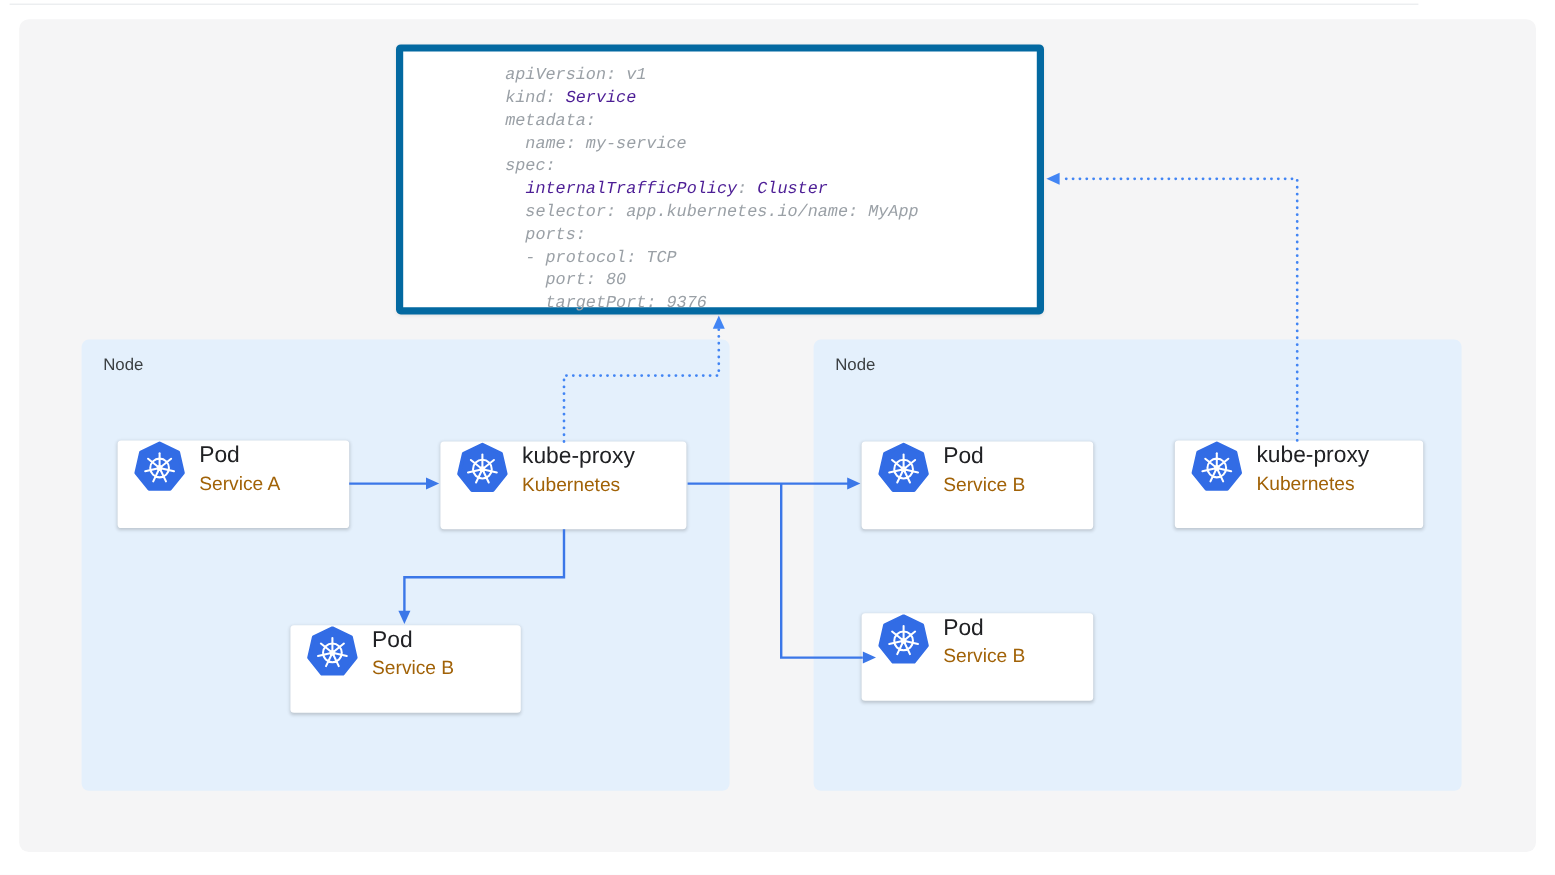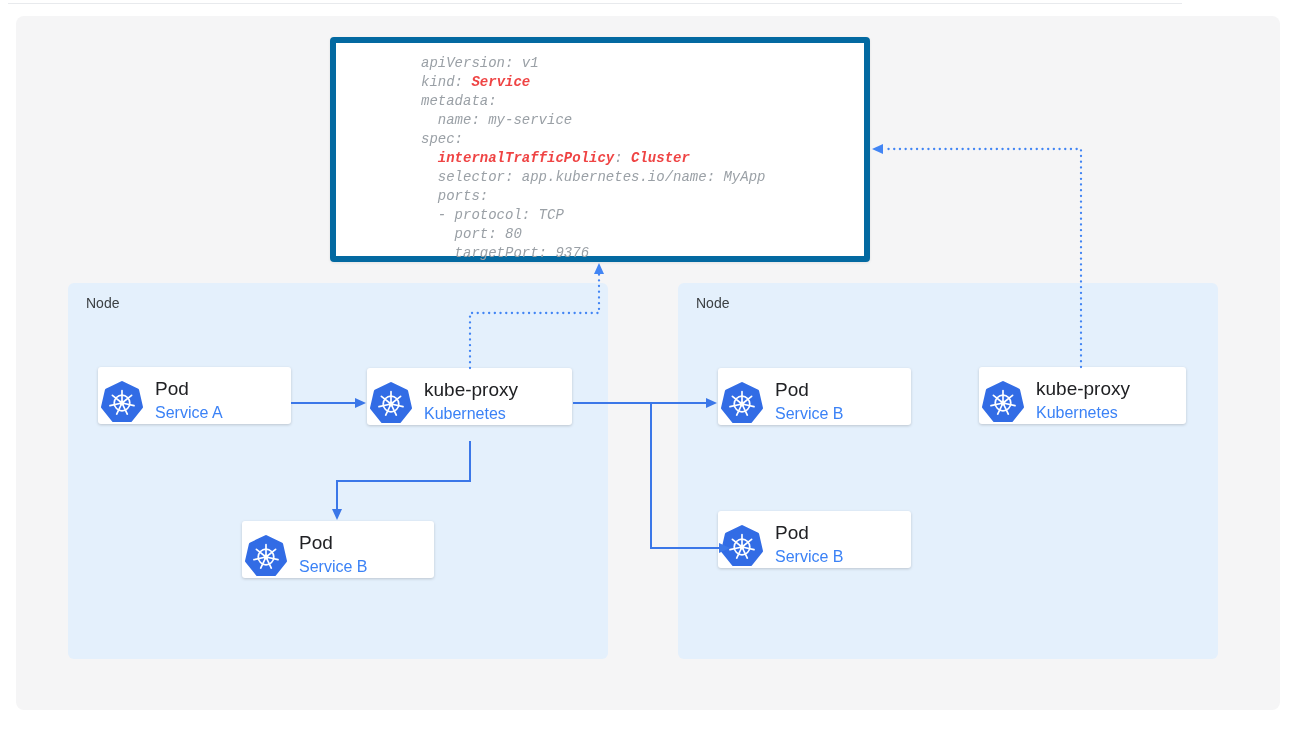--- a/index.html
+++ b/index.html
@@ -24,43 +24,43 @@
     box-shadow:0 1px 3px rgba(0,0,0,0.08);
   }
   .yaml-code{
     padding:11px 0 0 85px;
     font-family:"Liberation Mono", monospace;
     font-style:italic;
     font-size:14px;line-height:19px;
     color:#9aa0a6;
     white-space:pre;
   }
-  .yaml-code .b{font-weight:bold;color:#ef4444;}
+  .yaml-code .b{font-weight:normal;color:#4c1d95;}
   
   .node{
     position:absolute;top:283px;width:540px;height:376px;
     background:#e4f0fc;border-radius:6px;
   }
   .node-left{left:68px;}
   .node-right{left:678px;}
   .node-label{
     position:absolute;left:18px;top:12px;
     font-size:14px;color:#3c4043;
   }
   
   .card{
-    position:absolute;height:57px;background:#ffffff;border-radius:3px;
+    position:absolute;height:73px;background:#ffffff;border-radius:3px;
     box-shadow:0 1px 3px rgba(0,0,0,0.18);
-    display:flex;align-items:flex-end;box-sizing:border-box;
-    padding-left:2px;
+    display:flex;align-items:flex-start;box-sizing:border-box;
+    padding-left:13px;
   }
   .card .k8s-icon{flex:0 0 44px;}
   .card-text{margin-left:11px;}
   .card-title{font-size:19px;color:#202124;line-height:25px;}
-  .card-subtitle{font-size:16px;color:#3b82f6;line-height:23px;}
+  .card-subtitle{font-size:16px;color:#a16207;line-height:23px;}
   .card-pod-a{left:98px;top:367px;width:193px;}
   .card-kp-left{left:367px;top:368px;width:205px;}
   .card-pod-b-left{left:242px;top:521px;width:192px;}
   .card-pod-b-rt{left:718px;top:368px;width:193px;}
   .card-pod-b-rb{left:718px;top:511px;width:193px;}
   .card-kp-right{left:979px;top:367px;width:207px;}
   
   .arrows{
     position:absolute;left:0;top:0;width:1296px;height:729px;
     pointer-events:none;

